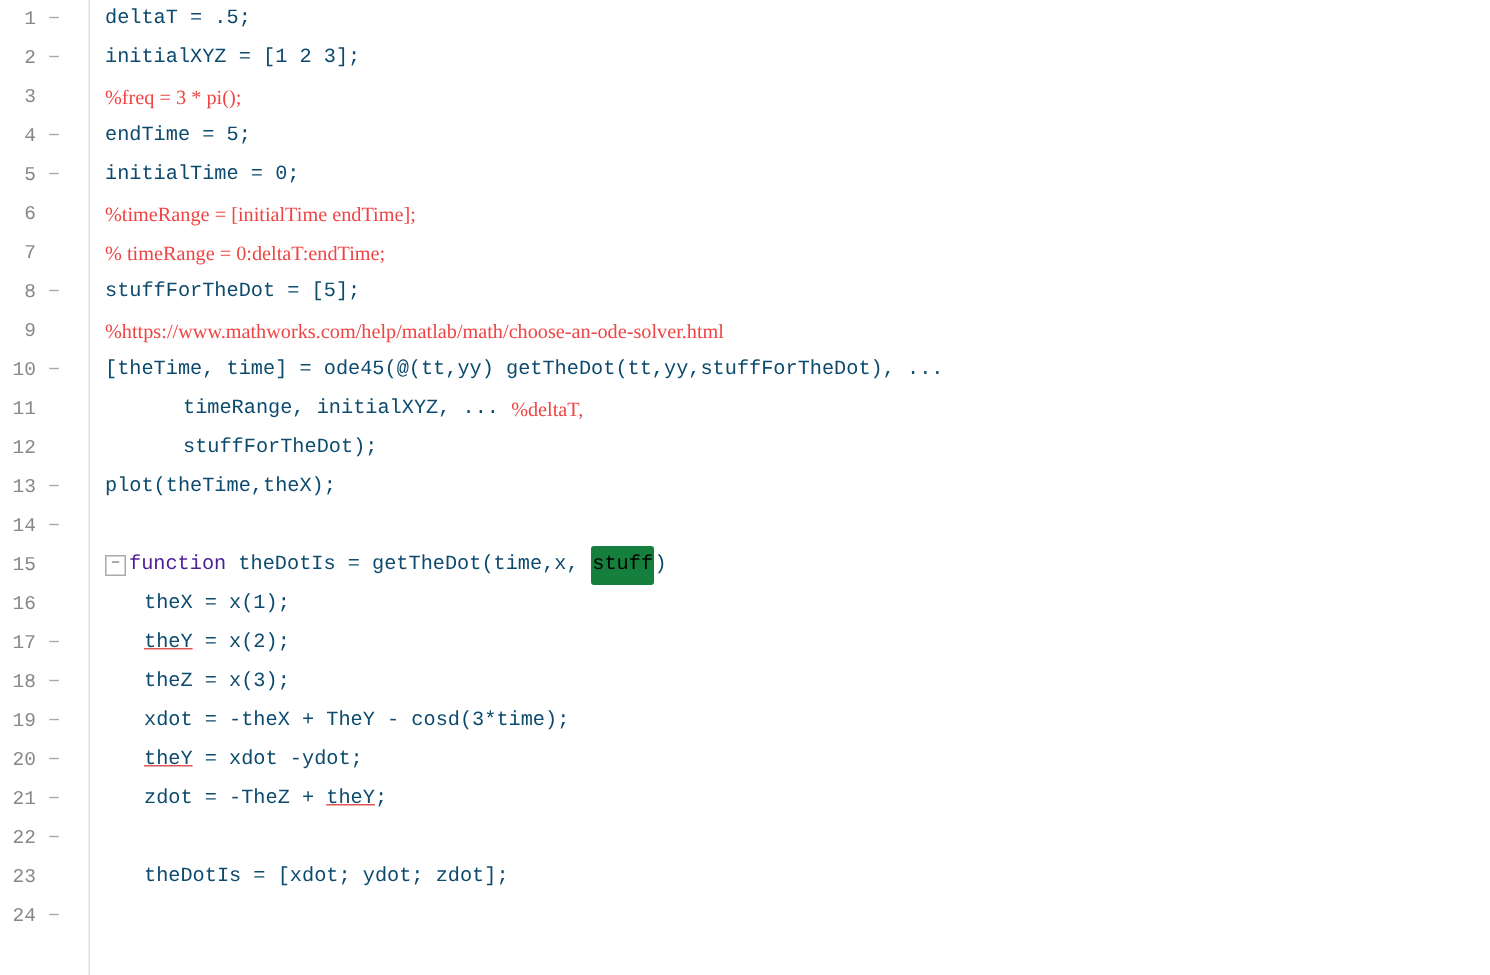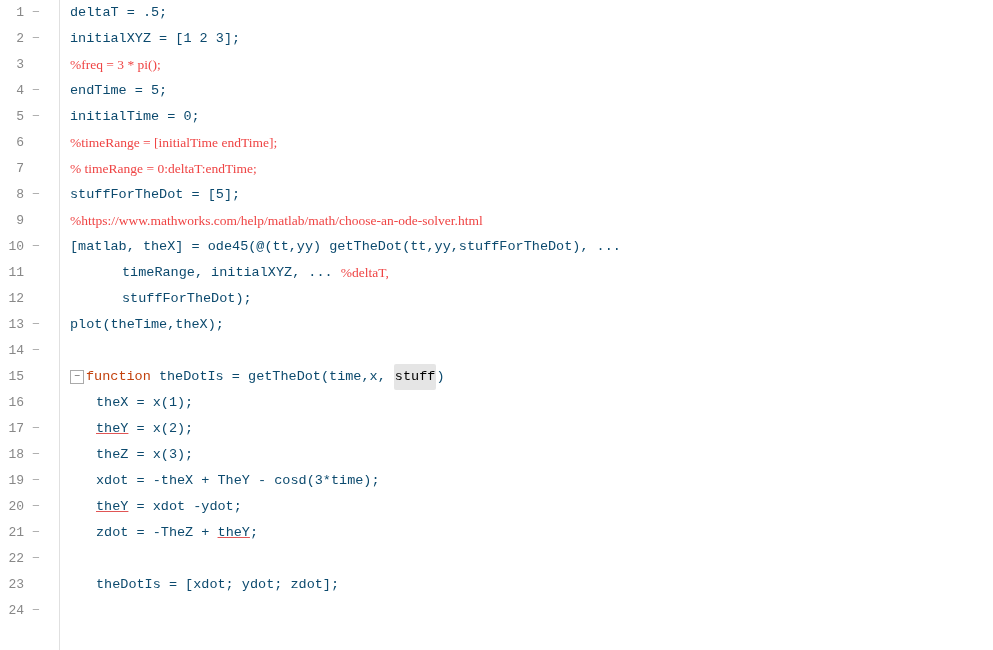--- a/index.html
+++ b/index.html
@@ -63,25 +63,25 @@
       flex: 1;
       padding-left: 10px;
       overflow-x: auto;
     }
     .code-line {
       display: flex;
       align-items: center;
       height: 26px;
       white-space: pre;
     }
-    .kw { color: #c2410c; font-weight: normal; }
+    .kw { color: #4c1d95; font-weight: normal; }
     .comment { color: #ef4444; font-family: Liberation Serif, serif; }
     .normal { color: #0c4a6e; }
     .highlight-word {
-      background-color: #e5e5e5;
+      background-color: #15803d;
       border-radius: 2px;
       padding: 0 1px;
     }
     .underline {
       text-decoration: underline;
       text-decoration-style: solid;
       text-decoration-color: #e05555;
     }
   </style>
 </head>
@@ -189,21 +189,21 @@
   <div class="code-lines" id="code-lines">
       <div class="code-line"><span class="normal">deltaT = .5;</span></div>
       <div class="code-line"><span class="normal">initialXYZ = [1 2 3];</span></div>
       <div class="code-line"><span class="comment">%freq = 3 * pi();</span></div>
       <div class="code-line"><span class="normal">endTime = 5;</span></div>
       <div class="code-line"><span class="normal">initialTime = 0;</span></div>
       <div class="code-line"><span class="comment">%timeRange = [initialTime endTime];</span></div>
       <div class="code-line"><span class="comment">% timeRange = 0:deltaT:endTime;</span></div>
       <div class="code-line"><span class="normal">stuffForTheDot = [5];</span></div>
       <div class="code-line"><span class="comment">%https://www.mathworks.com/help/matlab/math/choose-an-ode-solver.html</span></div>
-      <div class="code-line"><span class="normal">[matlab, theX] = ode45(@(tt,yy) getTheDot(tt,yy,stuffForTheDot), ...</span></div>
+      <div class="code-line"><span class="normal">[theTime, time] = ode45(@(tt,yy) getTheDot(tt,yy,stuffForTheDot), ...</span></div>
       <div class="code-line"><span style="display: inline-block; width: 52px;"></span><span class="normal">timeRange, initialXYZ, ... </span><span class="comment">%deltaT,</span></div>
       <div class="code-line"><span style="display: inline-block; width: 52px;"></span><span class="normal">stuffForTheDot);</span></div>
       <div class="code-line"><span class="normal">plot(theTime,theX);</span></div>
       <div class="code-line"></div>
       <div class="code-line"><span class="fold-icon">−</span><span class="kw">function</span><span class="normal"> theDotIs = getTheDot(time,x, </span><span class="highlight-word">stuff</span><span class="normal">)</span></div>
       <div class="code-line"><span style="display: inline-block; width: 26px;"></span><span class="normal">theX = x(1);</span></div>
       <div class="code-line"><span style="display: inline-block; width: 26px;"></span><span class="underline normal">theY</span><span class="normal"> = x(2);</span></div>
       <div class="code-line"><span style="display: inline-block; width: 26px;"></span><span class="normal">theZ = x(3);</span></div>
       <div class="code-line"><span style="display: inline-block; width: 26px;"></span><span class="normal">xdot = -theX + TheY - cosd(3*time);</span></div>
       <div class="code-line"><span style="display: inline-block; width: 26px;"></span><span class="underline normal">theY</span><span class="normal"> = xdot -ydot;</span></div>

